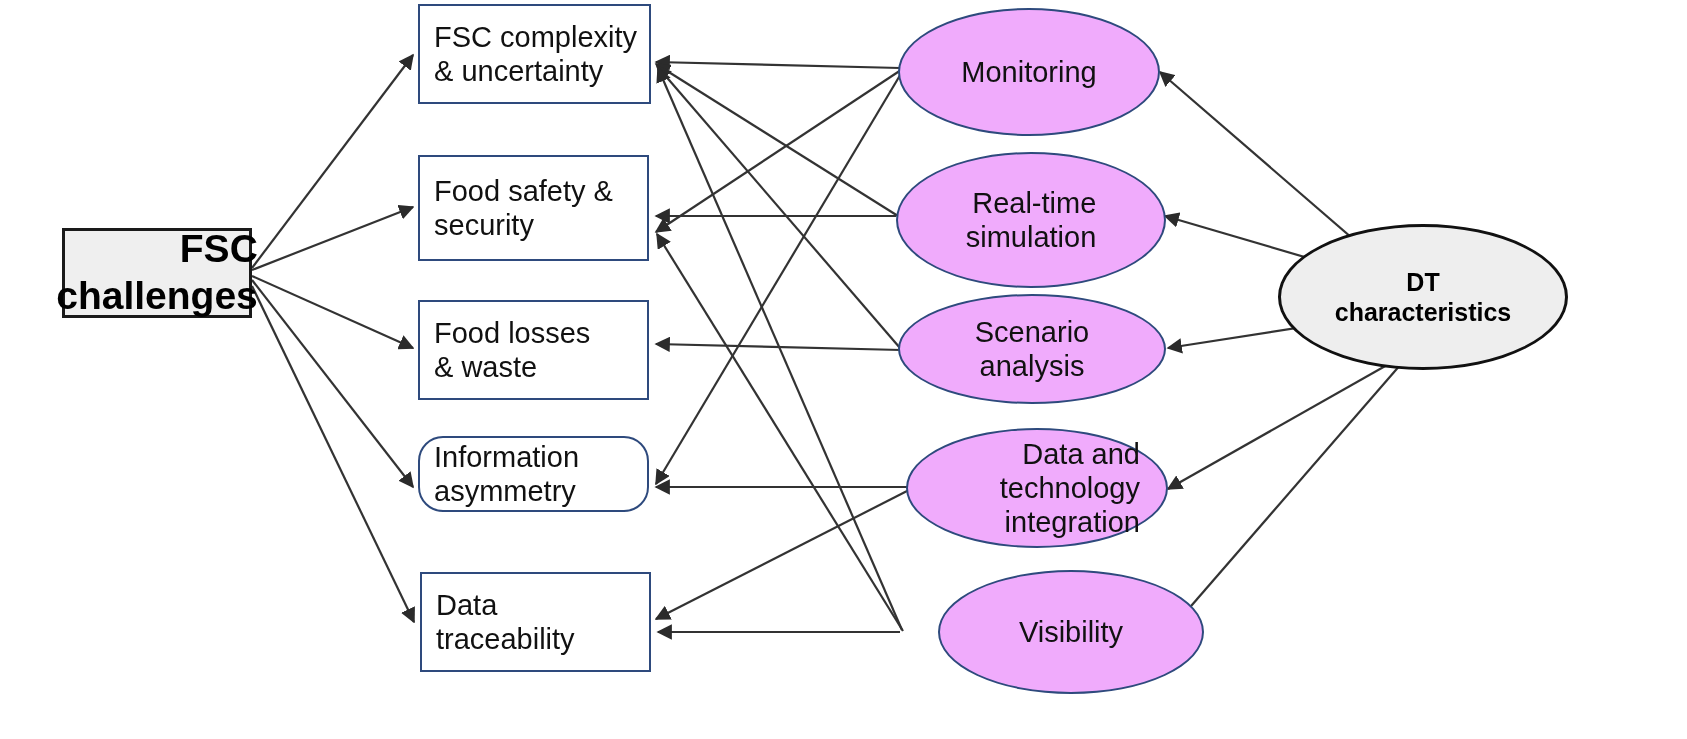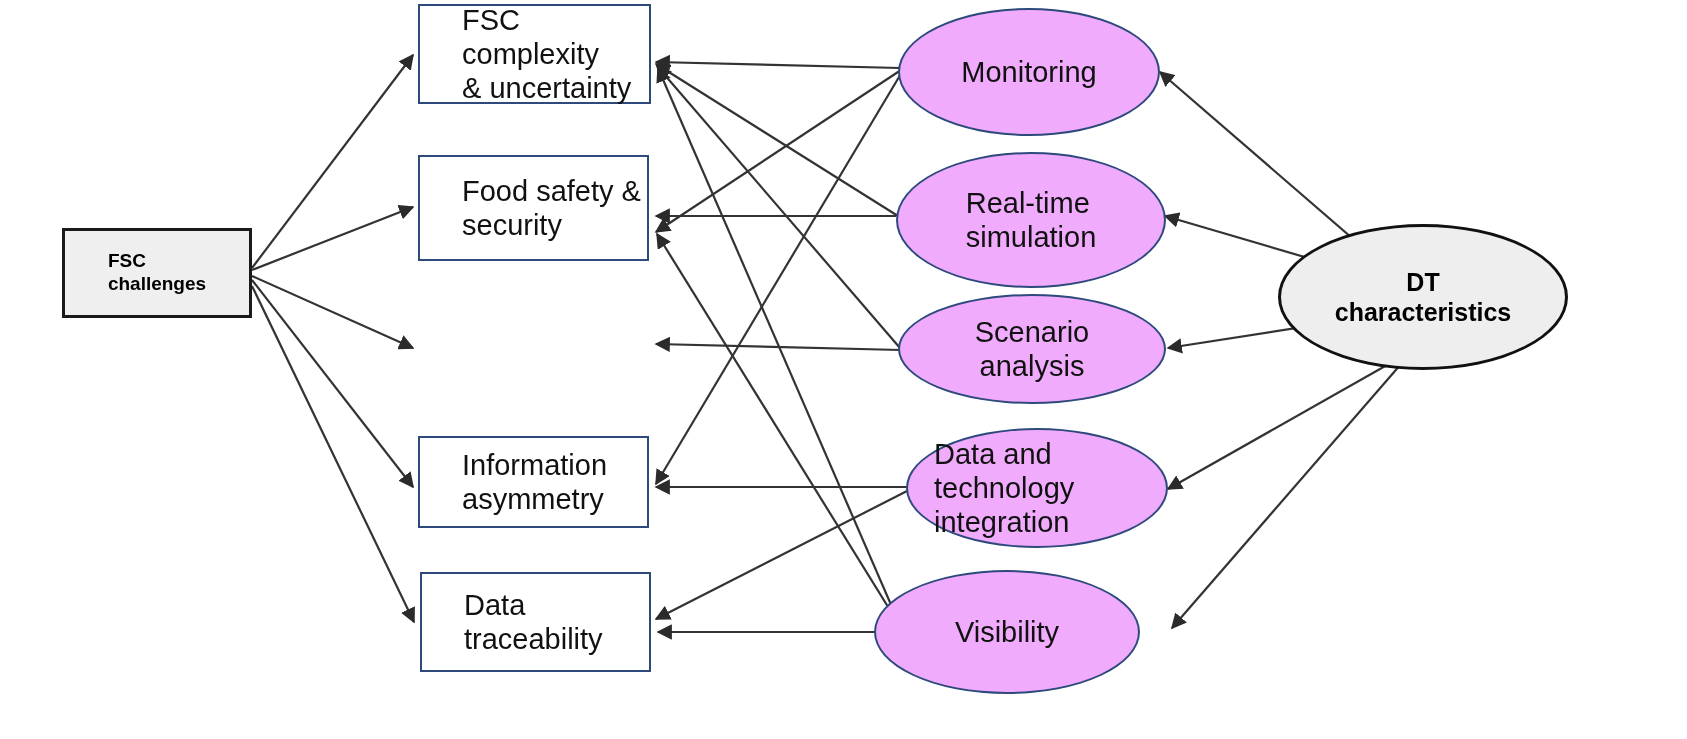--- a/index.html
+++ b/index.html
@@ -32,48 +32,47 @@
     background: #ffffff;
     padding: 6px 0 6px 14px;
     justify-content: flex-start;
   }
   .box .label {
     font-size: 29px;
     color: #111111;
     line-height: 1.18;
     text-align: left;
     white-space: pre-line;
-    margin-left: 28px;
   }
   .root-box {
     border: 3px solid #1a1a1a;
     background: #efefef;
     justify-content: center;
     padding: 4px;
   }
   .root-box .label {
-    font-size: 19px;
+    font-size: 39px;
     font-weight: bold;
     color: #000000;
     line-height: 1.2;
-    text-align: left;
+    text-align: right;
     white-space: pre-line;
   }
   .ellipse {
     border: 2px solid #2e4a7d;
     background: #f0abfc;
     border-radius: 50%;
     justify-content: center;
     padding: 0 26px;
   }
   .ellipse .label {
     font-size: 29px;
     color: #111111;
     line-height: 1.18;
-    text-align: left;
+    text-align: right;
     white-space: pre-line;
   }
   .ellipse.center-text .label { text-align: center; }
   .root-ellipse {
     border: 3px solid #111111;
     background: #eeeeee;
     border-radius: 50%;
     justify-content: center;
   }
   .root-ellipse .label {
@@ -128,21 +127,25 @@
   </div>
 
   <div class="node box" style="left: 418px; top: 4px; width: 233px; height: 100px;">
     <span class="label">FSC complexity
 &amp; uncertainty</span>
   </div>
   <div class="node box" style="left: 418px; top: 155px; width: 231px; height: 106px;">
     <span class="label">Food safety &amp;
 security</span>
   </div>
-  <div class="node box" style="left: 418px; top: 436px; width: 231px; height: 92px;">
+  <div class="node box" style="left: 418px; top: 300px; width: 231px; height: 100px;">
+    <span class="label">Food losses
+&amp; waste</span>
+  </div>
+  <div class="node box" style="left: 418px; top: 436px; width: 231px; height: 76px; border-radius: 25px;">
     <span class="label">Information
 asymmetry</span>
   </div>
   <div class="node box" style="left: 420px; top: 572px; width: 231px; height: 100px;">
     <span class="label">Data
 traceability</span>
   </div>
 
   <div class="node ellipse center-text" style="left: 898px; top: 8px; width: 262px; height: 128px;">
     <span class="label">Monitoring</span>
@@ -151,21 +154,21 @@
     <span class="label">Real-time
 simulation</span>
   </div>
   <div class="node ellipse center-text" style="left: 898px; top: 294px; width: 268px; height: 110px;">
     <span class="label">Scenario analysis</span>
   </div>
   <div class="node ellipse" style="left: 906px; top: 428px; width: 262px; height: 120px;">
     <span class="label">Data and technology
 integration</span>
   </div>
-  <div class="node ellipse center-text" style="left: 874px; top: 570px; width: 266px; height: 124px;">
+  <div class="node ellipse center-text" style="left: 938px; top: 570px; width: 266px; height: 124px;">
     <span class="label">Visibility</span>
   </div>
 
   <div class="node root-ellipse" style="left: 1278px; top: 224px; width: 290px; height: 146px;">
     <span class="label">DT
 characteristics</span>
   </div>
 
 </div>
 

